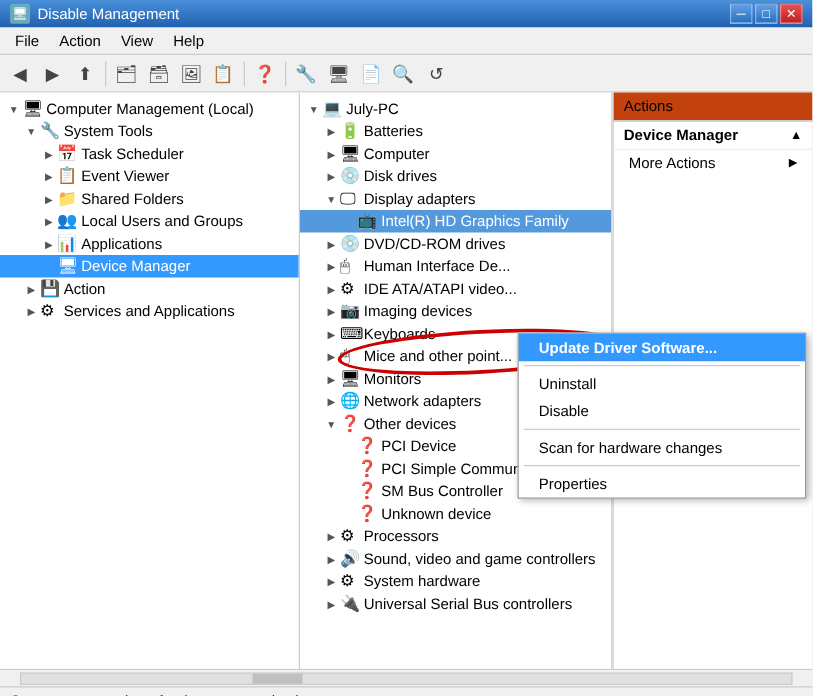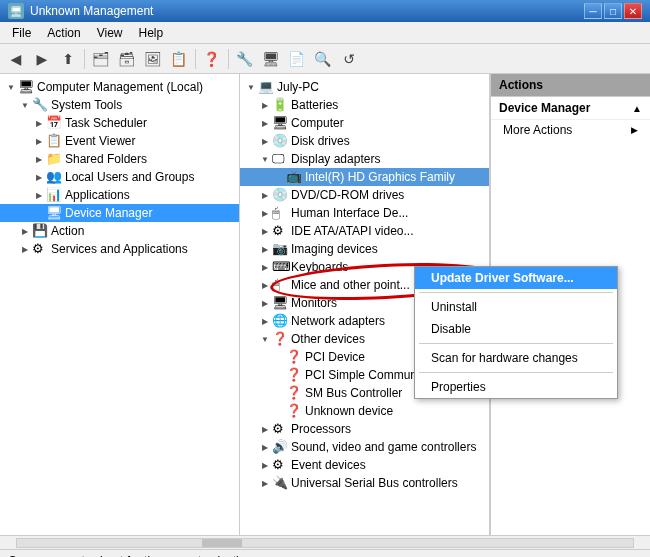--- a/index.html
+++ b/index.html
@@ -95,24 +95,24 @@
       padding: 4px 0;
     }
     
     
     .actions-panel {
       width: 160px;
       border-left: 1px solid #ccc;
       background: white;
     }
     .actions-header {
-      background: #a3a3a3;
+      background: #c2410c;
       border-bottom: 1px solid #ccc;
       padding: 4px 8px;
-      font-weight: bold;
+      font-weight: normal;
       font-size: 12px;
     }
     .actions-subheader {
       display: flex;
       align-items: center;
       justify-content: space-between;
       padding: 4px 8px;
       border-bottom: 1px solid #eee;
       font-weight: bold;
       font-size: 12px;
@@ -125,21 +125,21 @@
       align-items: center;
       gap: 4px;
     }
     
     
     .context-menu {
       position: absolute;
       background: white;
       border: 1px solid #999;
       box-shadow: 2px 2px 6px rgba(0,0,0,0.3);
-      width: 204px;
+      width: 231px;
       z-index: 100;
       left: 414px;
       top: 192px;
     }
     .ctx-item {
       padding: 4px 16px;
       font-size: 12px;
       cursor: pointer;
     }
     .ctx-item.highlight { background: #3399ff; color: white; }
@@ -173,21 +173,21 @@
 
     .chevron-right::before { content: '▶'; font-size: 8px; }
     .chevron-down::before { content: '▼'; font-size: 8px; }
   </style>
 </head>
 <body>
 
 <div class="title-bar">
   <div class="title-bar-left">
     <div class="title-bar-icon">🖥</div>
-    <span>Unknown Management</span>
+    <span>Disable Management</span>
   </div>
   <div class="title-bar-buttons">
     <div class="title-btn">─</div>
     <div class="title-btn">□</div>
     <div class="title-btn close">✕</div>
   </div>
 </div>
 
 <div class="menu-bar">
   <span class="menu-item">File</span>
@@ -456,21 +456,21 @@
         </span>
       <span class="tree-icon">🔊</span>
       <span class="tree-label">Sound, video and game controllers</span>
     </div>
 
     <div class="tree-item" style="padding-left:18px">
       <span class="tree-expand">
           <span class="chevron-right"></span>
         </span>
       <span class="tree-icon">⚙</span>
-      <span class="tree-label">Event devices</span>
+      <span class="tree-label">System hardware</span>
     </div>
 
     <div class="tree-item" style="padding-left:18px">
       <span class="tree-expand">
           <span class="chevron-right"></span>
         </span>
       <span class="tree-icon">🔌</span>
       <span class="tree-label">Universal Serial Bus controllers</span>
     </div>
   </div>

